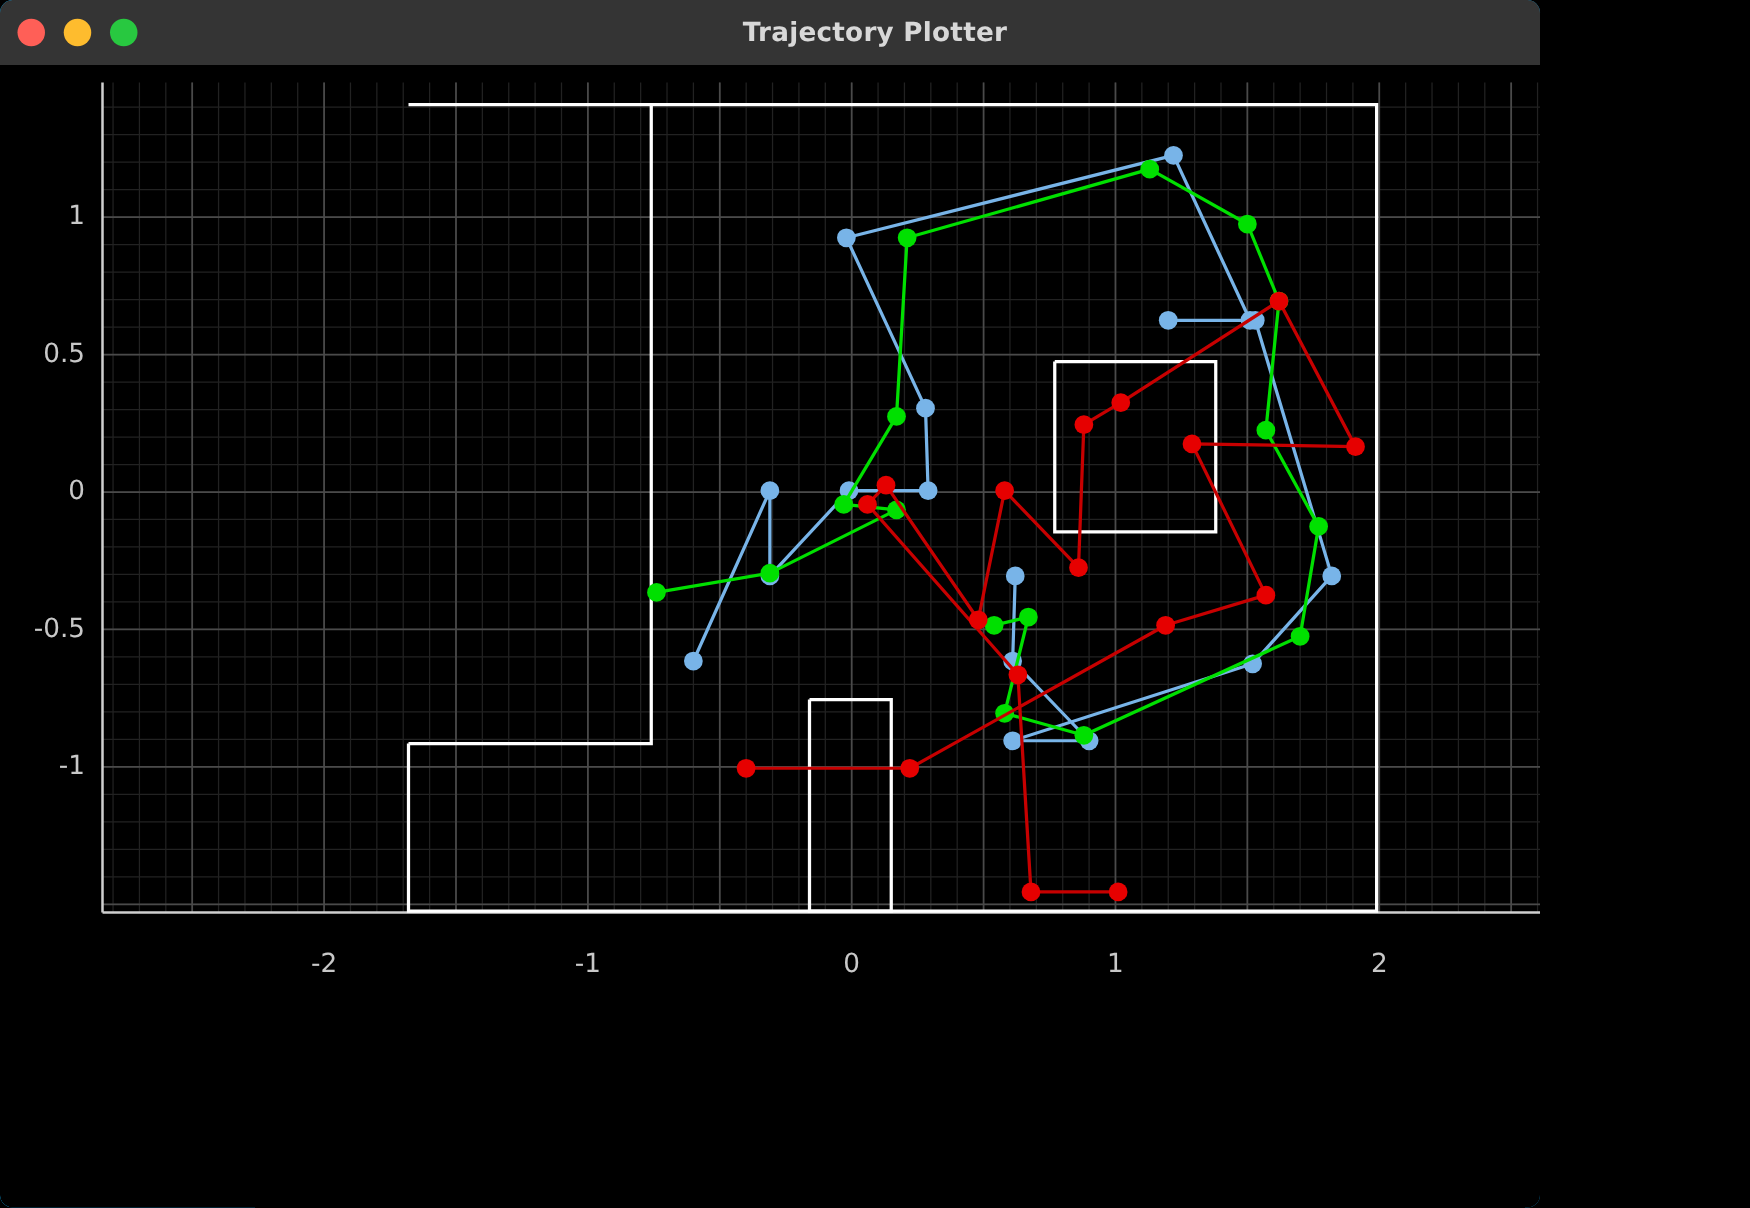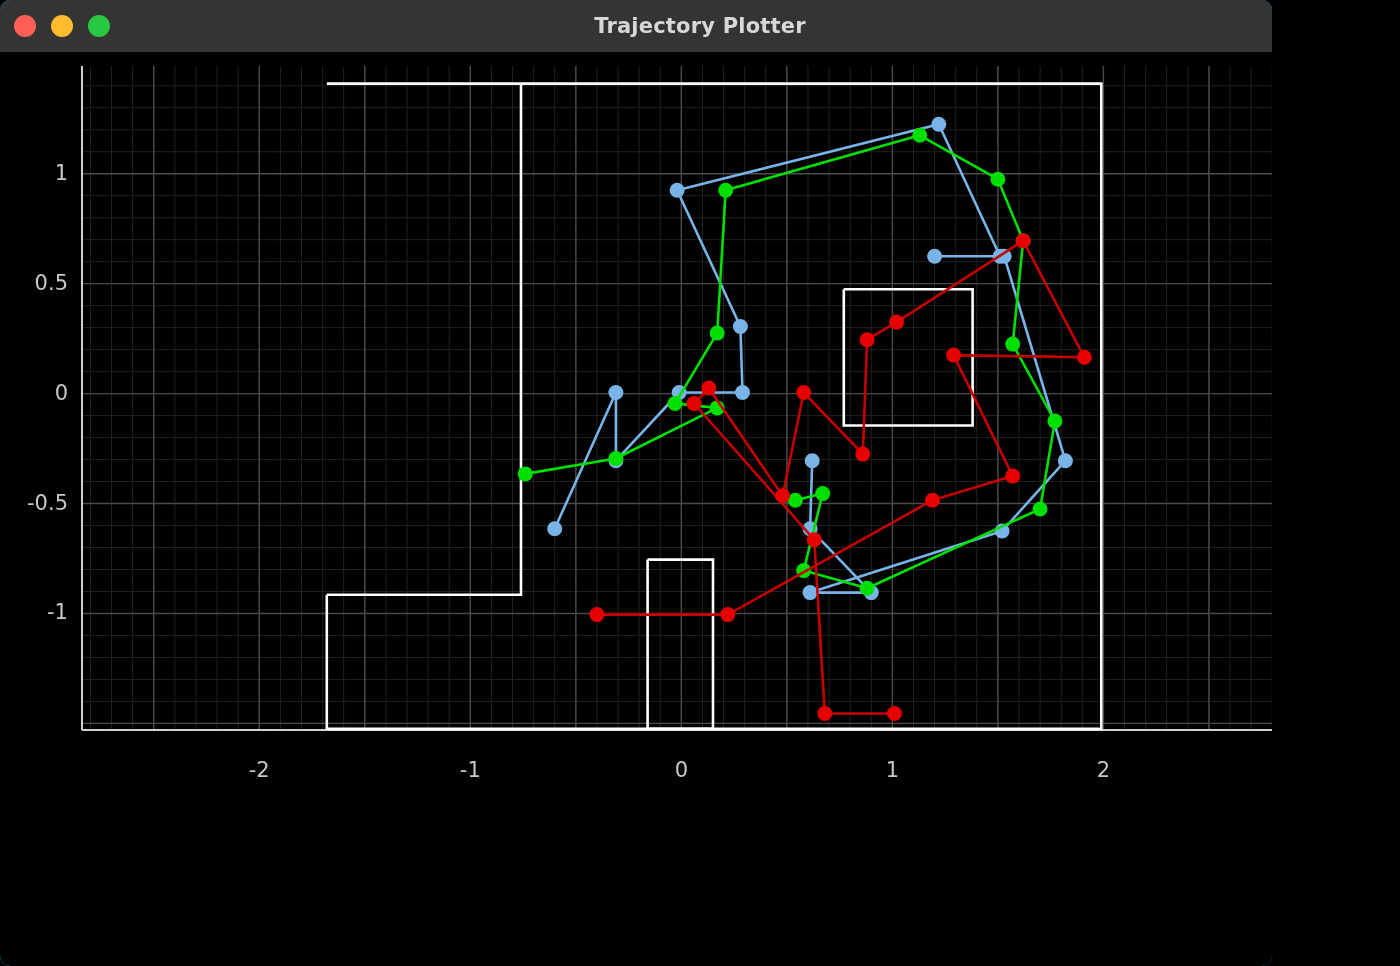--- a/index.html
+++ b/index.html
@@ -1,17 +1,17 @@
 <!DOCTYPE html>
 <html><head>
 <meta charset="utf-8">
 <style>
   html,body{margin:0;padding:0;background:#000;}
   body{width:1400px;height:966px;overflow:hidden;font-family:"DejaVu Sans","Liberation Sans",sans-serif;}
-  #app{position:relative;width:1232px;height:966px;background:#0ea5e9;border-radius:10px;overflow:hidden;padding-left:40px;}
+  #app{position:relative;width:1232px;height:966px;background:#0ea5e9;border-radius:10px;overflow:hidden;}
 
   
   #titlebar{position:absolute;left:0;top:0;width:1400px;height:52px;
     background:#343434;border-top-left-radius:10px;border-top-right-radius:10px;
     border-bottom:1px solid #000;}
   #lights{position:absolute;left:14px;top:15px;display:flex;gap:15px;}
   .light{width:22px;height:22px;border-radius:50%;}
   #win-title{position:absolute;left:0;top:0;width:1400px;height:52px;
     display:flex;align-items:center;justify-content:center;
     color:#d8d8d8;font-size:21px;font-weight:bold;letter-spacing:.2px;}

